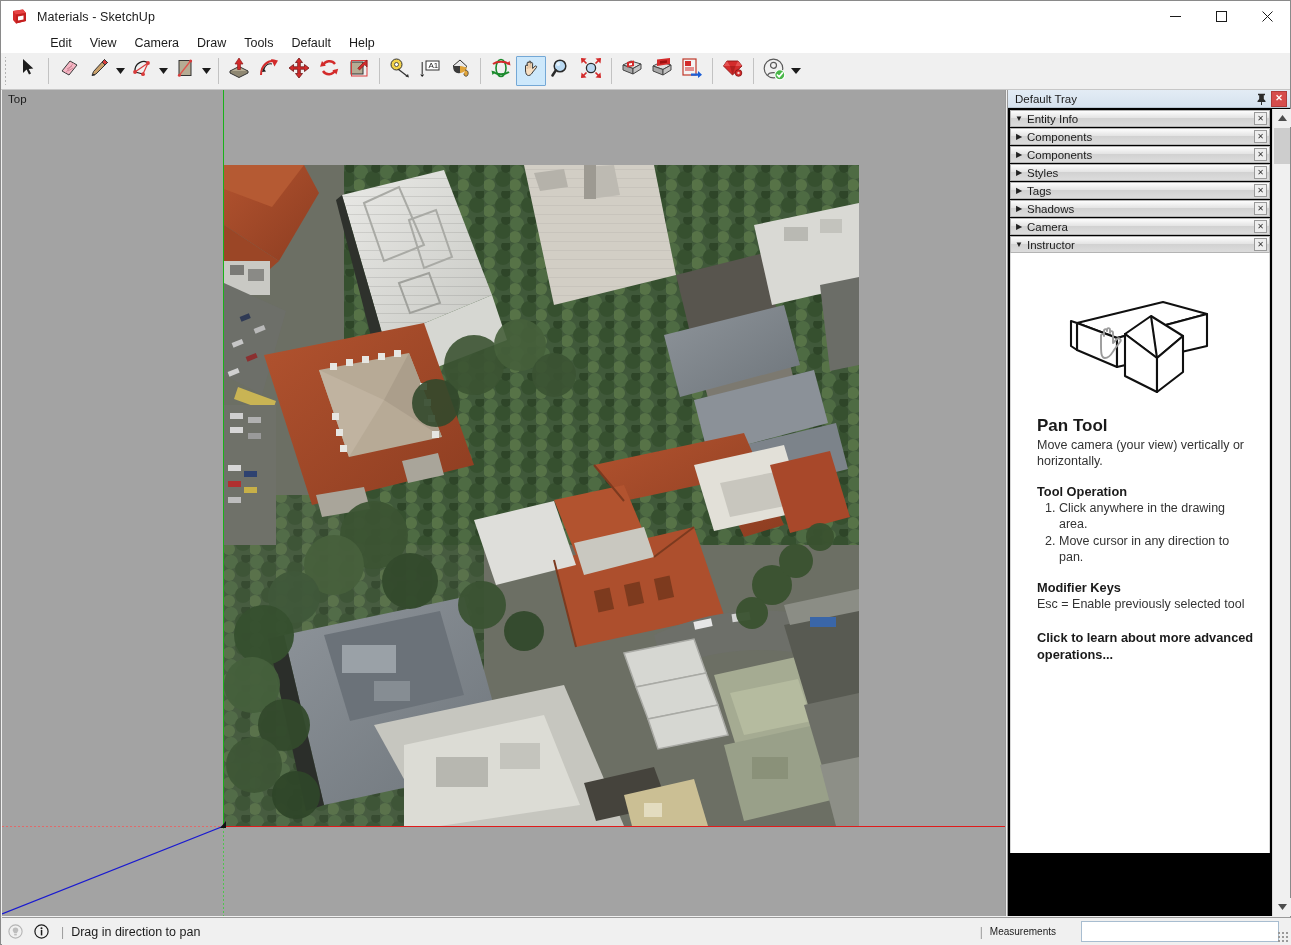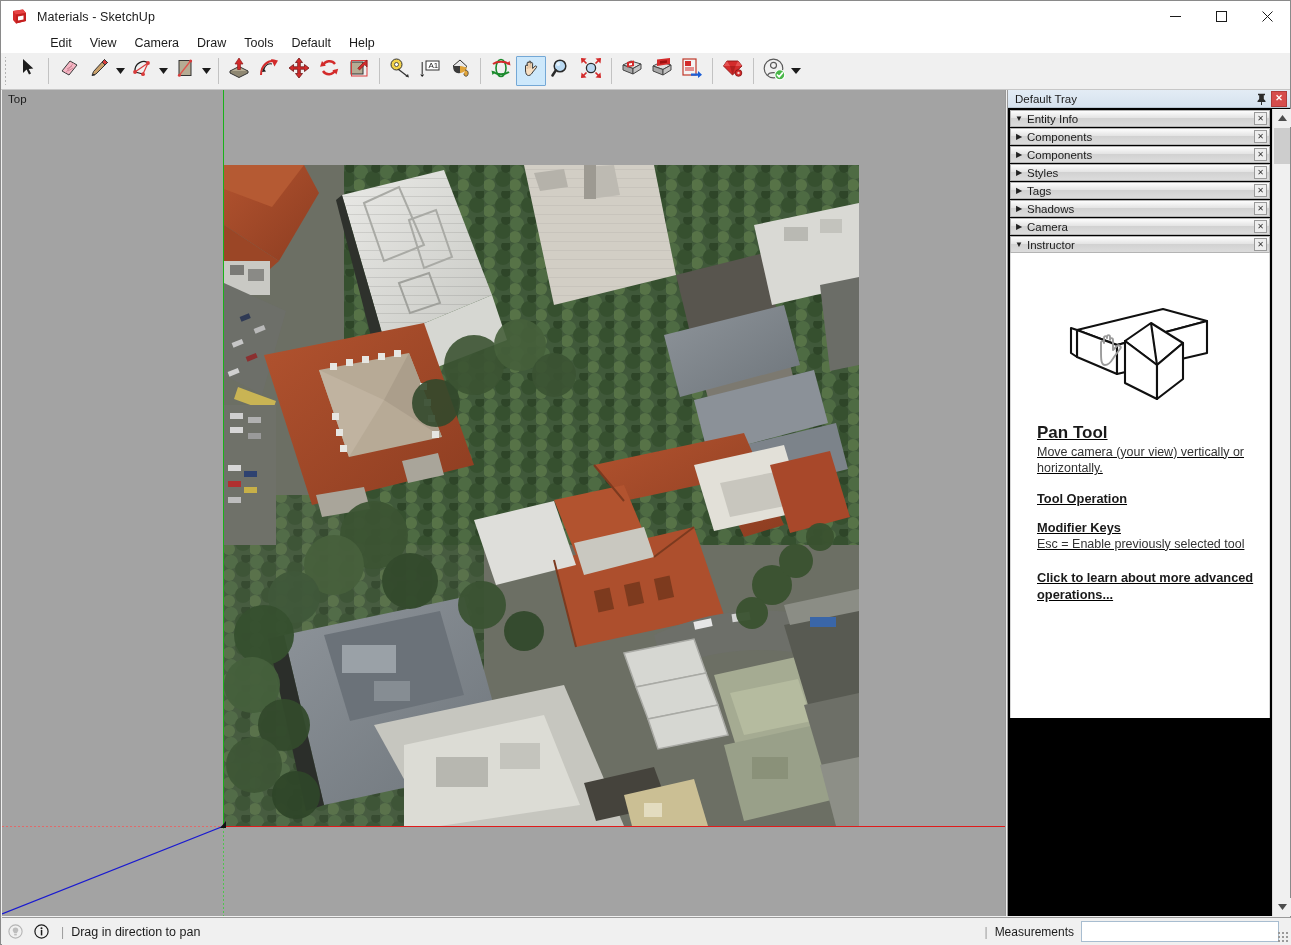--- a/index.html
+++ b/index.html
@@ -165,22 +165,22 @@
   .panel-body {
     margin: 0 2px; background: #f0f0f0;
     border-left: 1px solid #d8d8d8; border-right: 1px solid #d8d8d8;
   }
   .entity-body { height: 178px; padding: 7px 9px 0 9px; background:#f0f0f0; }
   .no-selection {
     font-size: 12px; font-weight: bold; color: #1b1b1b;
     padding-bottom: 5px; border-bottom: 1px solid #a9a9a9;
   }
   .instructor-body {
-    height: 465px; background: #ffffff;
-    padding: 15px 0 0 0; overflow: hidden; text-decoration: underline;
+    height: 600px; background: #ffffff;
+    padding: 8px 0 0 0; overflow: hidden;
   }
   .instr-illus {
     display: flex; justify-content: center; align-items: center;
     height: 150px; padding-top: 18px;
   }
   .instr-text { padding: 6px 14px 0 26px; }
   .instr-h1 {
     font-size: 17px; font-weight: bold; color: #1a1a1a; line-height: 1.1;
     margin-bottom: 1px;
   }
@@ -216,21 +216,21 @@
     position: absolute; left: 1px; top: 916px; width: 1289px; height: 28px;
     background: #f0f0f0;
     border-top: 1px solid #9a9a9a;
     display: flex; align-items: center;
     font-size: 12.5px; color: #1b1b1b;
   }
   .sb-icon { width: 26px; display: flex; align-items: center; justify-content: center; }
   .sb-divider { color: #9a9a9a; margin: 0 7px; font-size: 12px; }
   .sb-status { }
   .sb-right { margin-left: auto; display: flex; align-items: center; }
-  .meas-label { font-size: 12px; color: #1b1b1b; margin-right: 7px; }
+  .meas-label { font-size: 10px; color: #1b1b1b; margin-right: 25px; }
   .meas-input {
     width: 198px; height: 21px;
     background: #ffffff; border: 1px solid #a8bdd0;
     margin-right: 12px;
   }
   .resize-grip {
     position: absolute; right: 2px; bottom: 2px; width: 12px; height: 12px;
     background-image: radial-gradient(#9a9a9a 38%, transparent 40%);
     background-size: 4px 4px;
   }
@@ -866,20 +866,24 @@
               <path d="M46 56 L46 48 C46 45.5 49 45.5 49 48 L49 43 C49 40.5 52 40.5 52 43 L52 42 C52 39.5 55 39.5 55 42 L55 45 C55 42.5 58 42.5 58 45 L58 55 L62 51 C64 49 67 52 65 54 L59 62 C57 65 55 70 50 70 C46 70 46 64 46 56 Z"></path>
             </g>
           </svg>
         </div>
 
         <div class="instr-text">
           <div class="instr-h1">Pan Tool</div>
           <div class="instr-p">Move camera (your view) vertically or horizontally.</div>
 
           <div class="instr-h2">Tool Operation</div>
+          <ol class="instr-ol">
+            <li>Click anywhere in the drawing area.</li>
+            <li>Move cursor in any direction to pan.</li>
+          </ol>
 
           <div class="instr-h2">Modifier Keys</div>
           <div class="instr-p">Esc = Enable previously selected tool</div>
 
           <div class="instr-link">Click to learn about more advanced operations...</div>
         </div>
       </div>
     </div>
 
     <div class="tray-scroll">

